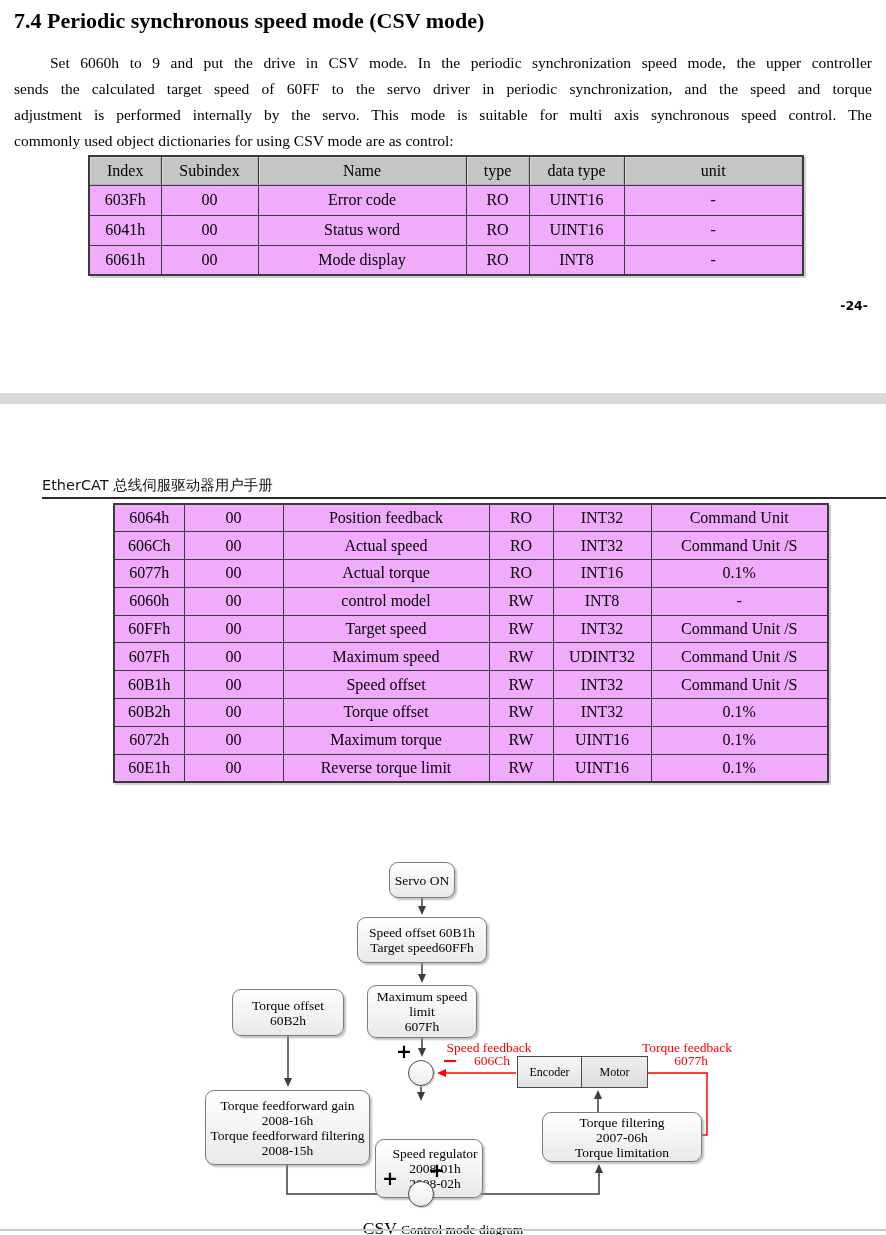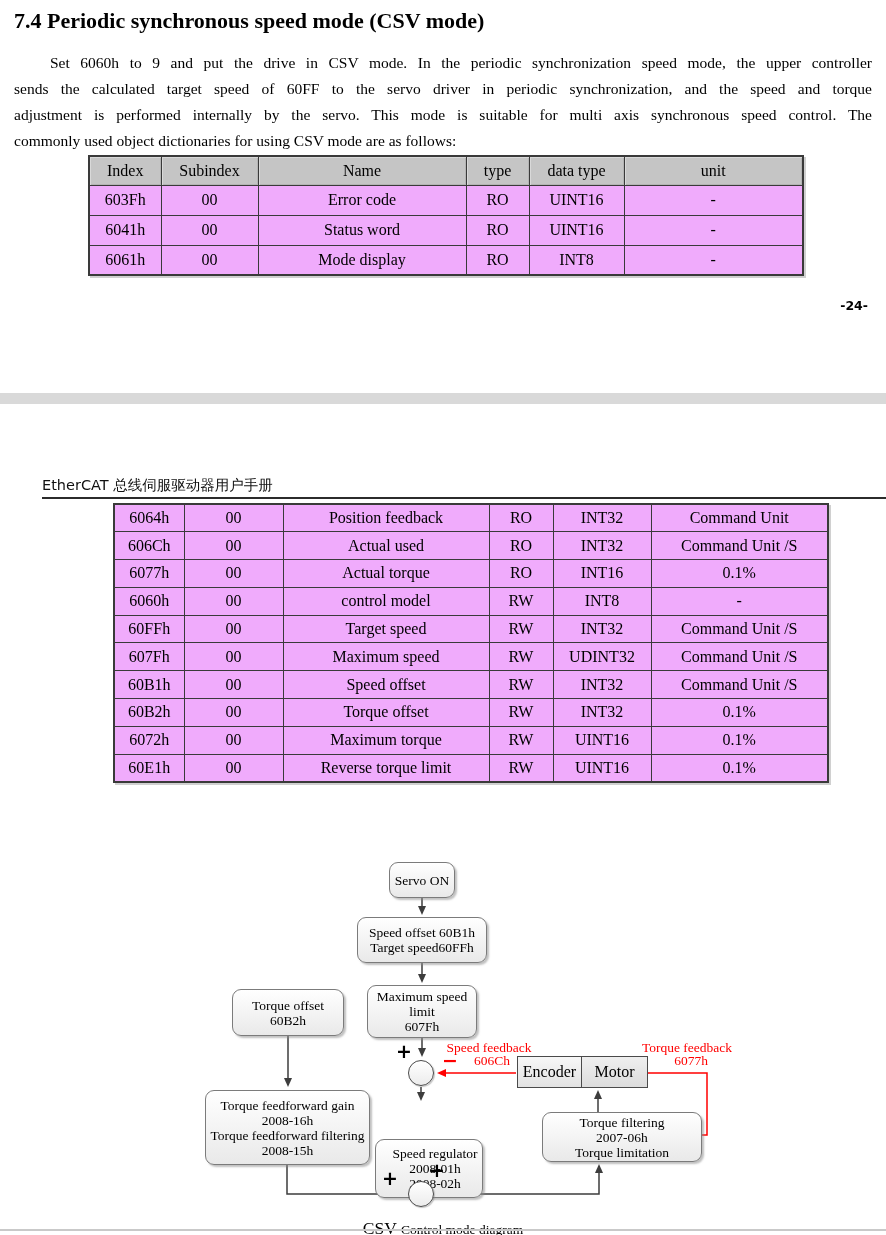--- a/index.html
+++ b/index.html
@@ -34,40 +34,40 @@
   #header-rule { left:42px; top:497px; width:844px; height:2px; background:#2b2b2b; }
   #footer-rule { left:0; top:1229px; width:886px; height:2px; background:#c9c9c9; }
 
   
   #diagram-svg { left:0; top:0; width:886px; height:1235px; pointer-events:none; }
   .dbox { position:absolute; border:1px solid #7b7b7b; border-radius:9px;
           background:linear-gradient(#ffffff,#e9e9e9); box-shadow:2px 2px 2px rgba(140,140,140,.55);
           display:flex; align-items:center; justify-content:center; text-align:center;
           font-size:13.5px; line-height:15px; white-space:pre-line; }
   .rbox { position:absolute; border:1px solid #4a4a4a; background:linear-gradient(#f7f7f7,#e2e2e2);
-          display:flex; align-items:center; justify-content:center; text-align:center; font-size:16px; }
+          display:flex; align-items:center; justify-content:center; text-align:center; font-size:12px; }
   .sumc { position:absolute; width:26px; height:26px; border:1.5px solid #4a4a4a; border-radius:50%;
           background:linear-gradient(#ffffff,#ececec); box-shadow:1px 1px 1px rgba(140,140,140,.5); }
   .plus { position:absolute; font-family:"DejaVu Sans",sans-serif; font-weight:bold; font-size:19px; color:#000; }
   .minus { position:absolute; font-family:"DejaVu Sans",sans-serif; font-weight:bold; font-size:19px; color:#ff0000; }
   .redlbl { position:absolute; width:110px; text-align:center; color:#ff0000; font-size:13.5px; line-height:13px; }
   #diagram-caption { left:0; top:1218px; width:886px; text-align:center; }
   #diagram-caption .cap-big { font-size:17.5px; }
   #diagram-caption .cap-small { font-size:13.5px; }
 </style>
 </head>
 <body>
 
 <h1 class="abs" id="section-title">7.4 Periodic synchronous speed mode (CSV mode)</h1>
 
 <div class="abs" id="body-paragraph">
   <div class="pline pj pi">Set 6060h to 9 and put the drive in CSV mode. In the periodic synchronization speed mode, the upper controller</div>
   <div class="pline pj">sends the calculated target speed of 60FF to the servo driver in periodic synchronization, and the speed and torque</div>
   <div class="pline pj">adjustment is performed internally by the servo. This mode is suitable for multi axis synchronous speed control. The</div>
-  <div class="pline">commonly used object dictionaries for using CSV mode are as follows:</div>
+  <div class="pline">commonly used object dictionaries for using CSV mode are as control:</div>
 </div>
 
 <table class="tbl" id="table1">
   <colgroup>
       <col style="width:72px">
       <col style="width:97px">
       <col style="width:208px">
       <col style="width:63px">
       <col style="width:95px">
       <col style="width:179px">
@@ -131,21 +131,21 @@
         <td>6064h</td>
         <td>00</td>
         <td>Position feedback</td>
         <td>RO</td>
         <td>INT32</td>
         <td>Command Unit</td>
       </tr>
       <tr>
         <td>606Ch</td>
         <td>00</td>
-        <td>Actual used</td>
+        <td>Actual speed</td>
         <td>RO</td>
         <td>INT32</td>
         <td>Command Unit /S</td>
       </tr>
       <tr>
         <td>6077h</td>
         <td>00</td>
         <td>Actual torque</td>
         <td>RO</td>
         <td>INT16</td>

